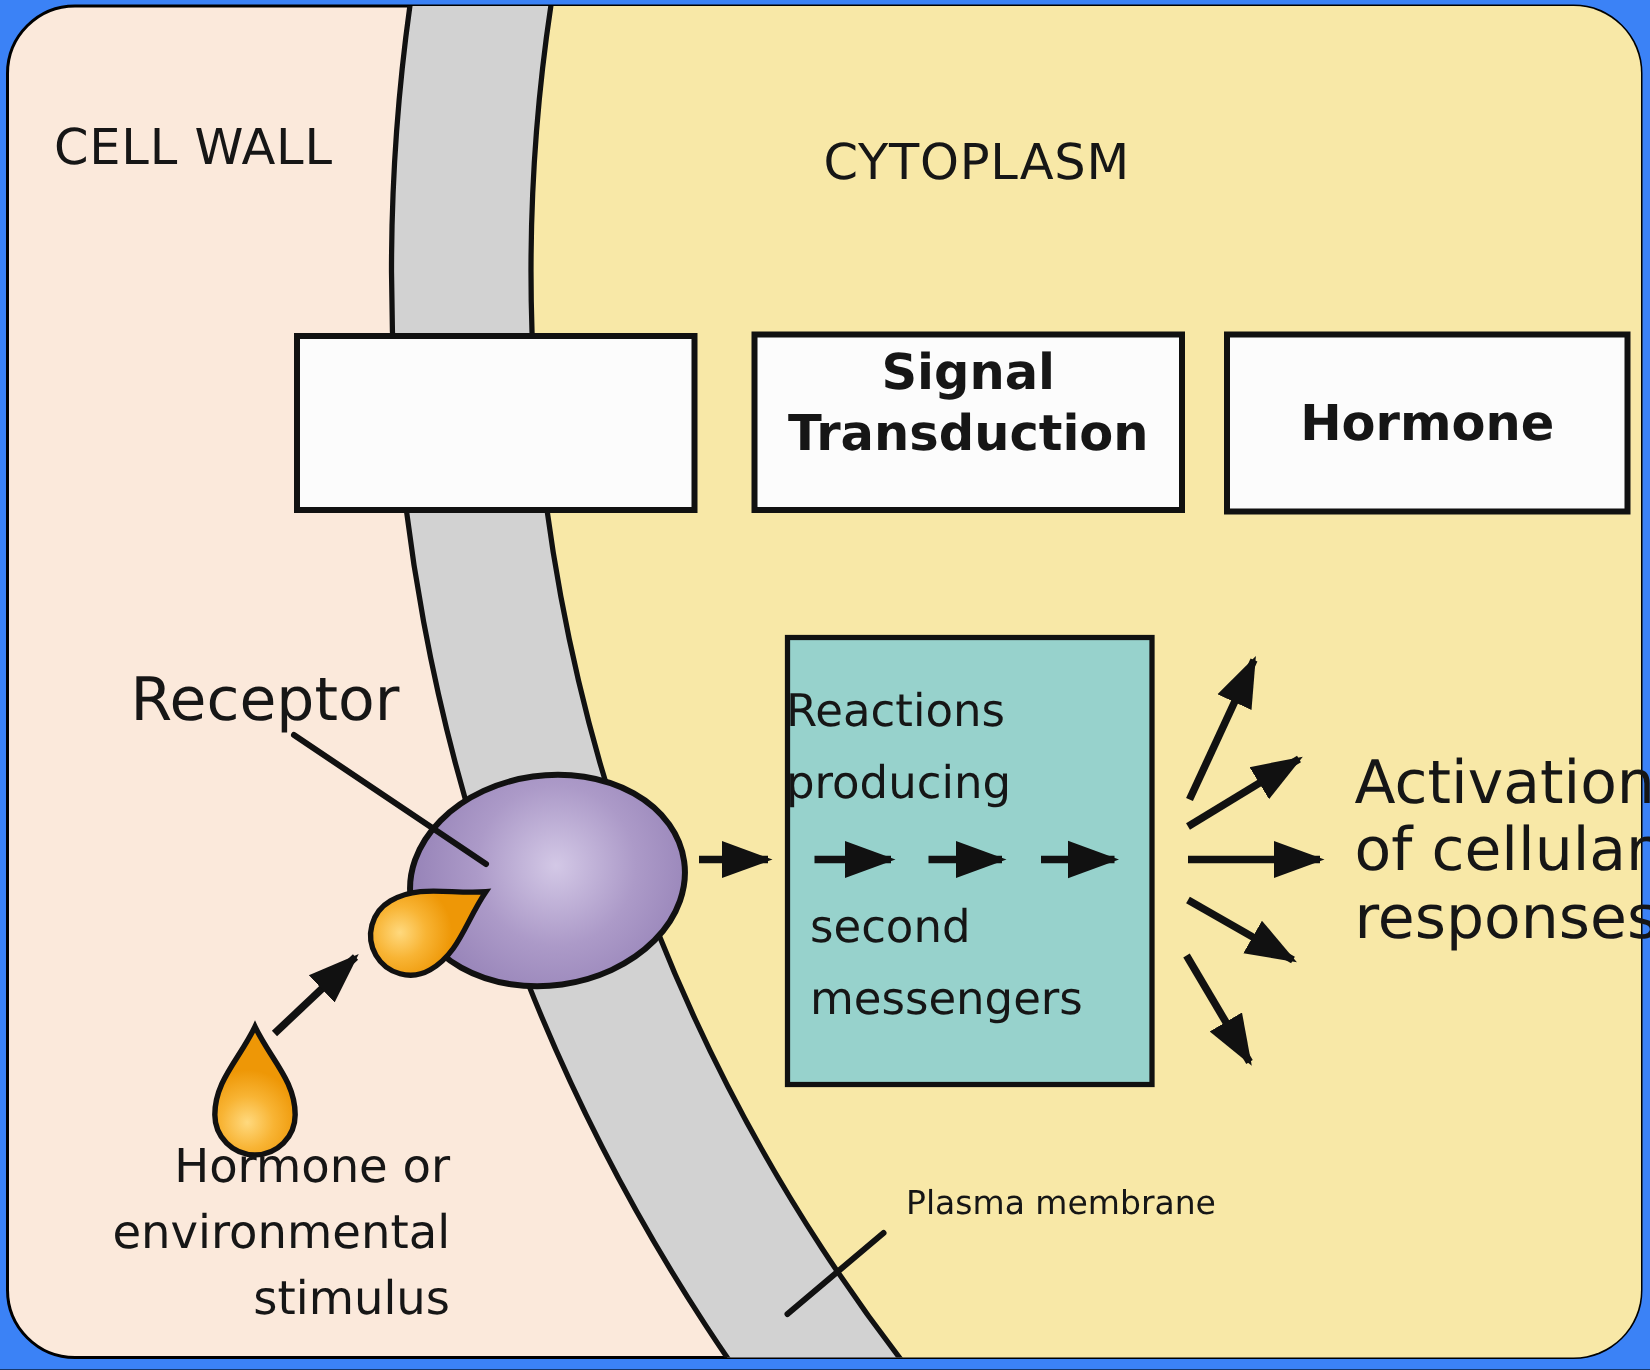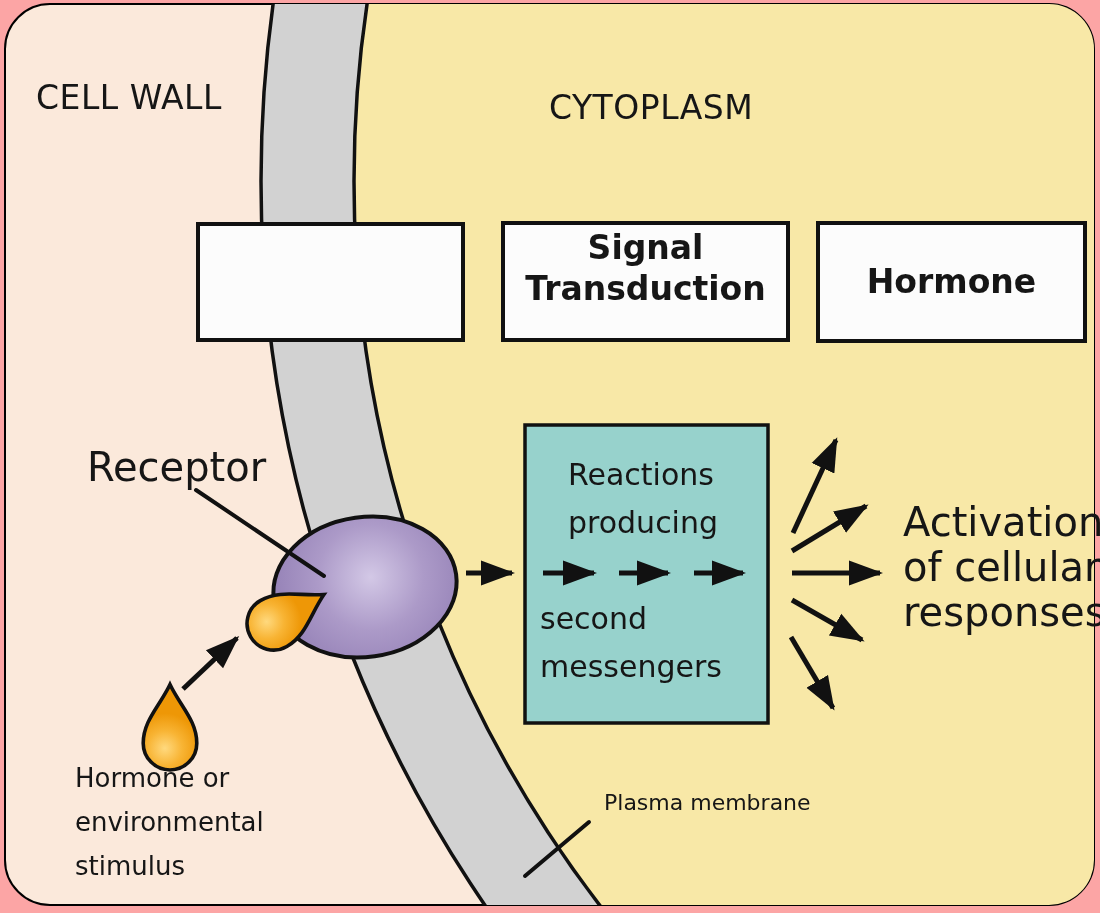--- a/index.html
+++ b/index.html
@@ -1,37 +1,37 @@
 <!DOCTYPE html>
 <html><head>
 <meta charset="utf-8">
 <style>
   html,body { margin:0; padding:0; background:#000; }
   #scene {
-    position:relative; width:1100px; height:913px; background:#fca5a5;
+    position:relative; width:1100px; height:913px; background:#3b82f6;
     font-family:"DejaVu Sans","Liberation Sans",sans-serif; color:#161616;
     overflow:hidden;
   }
   #shapes { position:absolute; left:0; top:0; width:1100px; height:913px; }
   .label { position:absolute; white-space:pre-line; }
   .caps  { font-size:33px; letter-spacing:0.5px; }
   .cell-wall-label { left:36px;  top:78px; }
   .cytoplasm-label { left:549px; top:88px; }
   .stage {
     position:absolute; display:flex; align-items:center; justify-content:center;
     text-align:center; font-weight:bold; font-size:33px; line-height:1.22;
   }
   .stage-reception { left:198px; top:224px; width:265px; height:116px; }
   .stage-signal    { left:503px; top:210px; width:285px; height:117px; }
   .stage-response  { left:818px; top:223px; width:267px; height:118px; }
   .receptor-label  { left:87px;  top:444px; font-size:40px; }
-  .reaction-top    { left:568px; top:451px; font-size:30px; line-height:48px; }
+  .reaction-top    { left:524px; top:451px; font-size:30px; line-height:48px; }
   .reaction-bottom { left:540px; top:595px; font-size:30px; line-height:48px; }
   .activation-label{ left:903px; top:500px; font-size:40px; line-height:45px; }
-  .hormone-label   { left:75px;  top:756px; font-size:26px; line-height:44px; }
+  .hormone-label   { left:75px;  top:756px; font-size:31px; line-height:44px;text-align:right; }
   .plasma-label    { left:604px; top:790px; font-size:22px; }
 </style>
 </head>
 <body>
 
 <div id="scene">
 
   <svg id="shapes" viewBox="0 0 1100 913">
     <defs>
       <clipPath id="cellclip">

